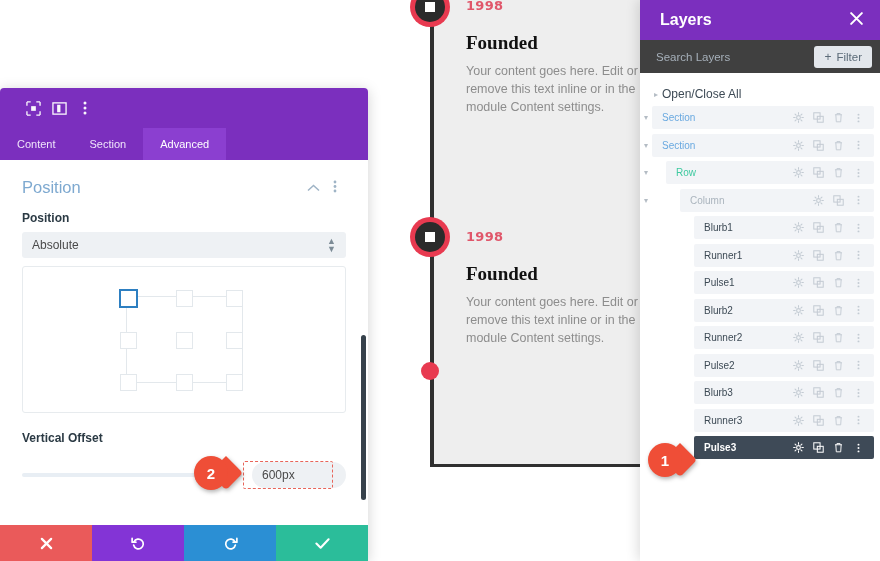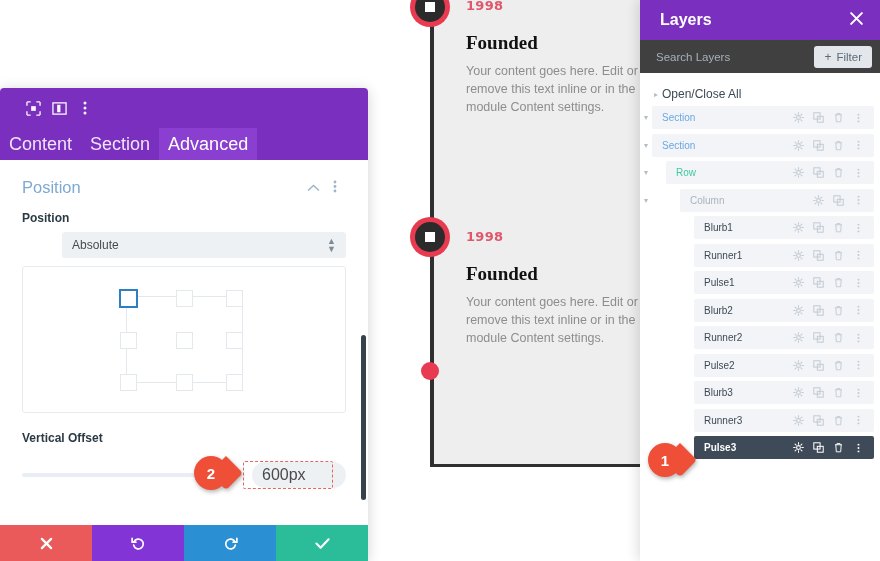--- a/index.html
+++ b/index.html
@@ -62,42 +62,42 @@
   }
   .sm-hicon{
     width:26px;height:26px;display:flex;align-items:center;justify-content:center;
     color:#ffffff;opacity:.96;
   }
   .sm-tabs{
     height:32px;background:#7b2fbe;display:flex;align-items:stretch;
   }
   .sm-tab{
     display:flex;align-items:center;justify-content:center;
-    padding:0 9px;font-size:18px;color:#f0e4fb;
+    padding:0 17px;font-size:11px;color:#f0e4fb;
   }
   .sm-tab.active{background:#8b3fd0;color:#ffffff;}
 
   .sm-body{
     position:absolute;left:0;top:72px;right:0;bottom:36px;
     background:#ffffff;overflow:hidden;
   }
   .sec-head{
     display:flex;align-items:center;padding:18px 22px 4px 22px;
   }
   .sec-title{
     flex:1;font-size:16.5px;color:#7ea9d0;font-weight:normal;
   }
   .sec-ico{color:#9fb4c6;width:22px;text-align:center;font-size:13px;}
 
   .field{padding:10px 22px 0 22px;}
   .field-label{font-size:12px;font-weight:bold;color:#2b3a44;margin-bottom:7px;}
   .select-box{
     height:26px;background:#eef1f4;border-radius:3px;
     display:flex;align-items:center;padding:0 10px;
-    font-size:12px;color:#4a4a4a;margin-left:40px;
+    font-size:12px;color:#4a4a4a;
   }
   .select-box .val{flex:1;}
   .select-arrows{font-size:9px;color:#7c8b96;line-height:8px;text-align:center;}
 
   .loc-box{
     margin:8px 22px 0 22px;height:145px;border:1px solid #e7ebee;border-radius:3px;
     background:#ffffff;display:flex;align-items:center;justify-content:center;
   }
   .loc-grid{
     width:115px;height:85px;border:1px solid #e3e8ec;position:relative;
@@ -109,21 +109,21 @@
   .slider-track{
     flex:1;height:4px;background:#e8eef4;border-radius:2px;position:relative;margin-right:10px;
   }
   .slider-knob{
     position:absolute;top:-4px;left:88%;width:12px;height:12px;border-radius:50%;
     background:#3a9bf0;
   }
   .num-input{
     width:94px;height:26px;background:#eef1f4;border-radius:13px;
     display:flex;align-items:center;padding:0 10px;box-sizing:border-box;
-    font-size:16px;color:#4a4a4a;
+    font-size:12px;color:#4a4a4a;
   }
   .dashed-hl{
     position:absolute;left:243px;top:461px;width:90px;height:28px;
     border:1.5px dashed #e8655a;box-sizing:border-box;border-radius:2px;
   }
 
   .sm-footer{
     position:absolute;left:0;right:0;bottom:0;height:36px;display:flex;
   }
   .foot-btn{

